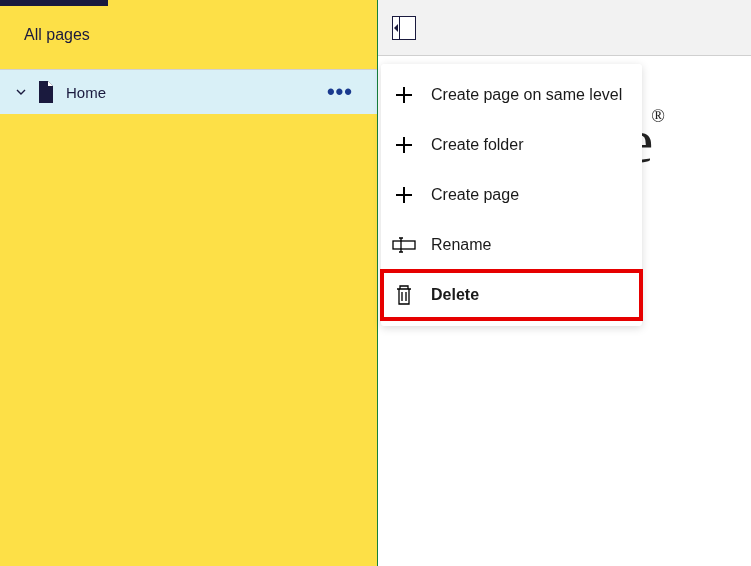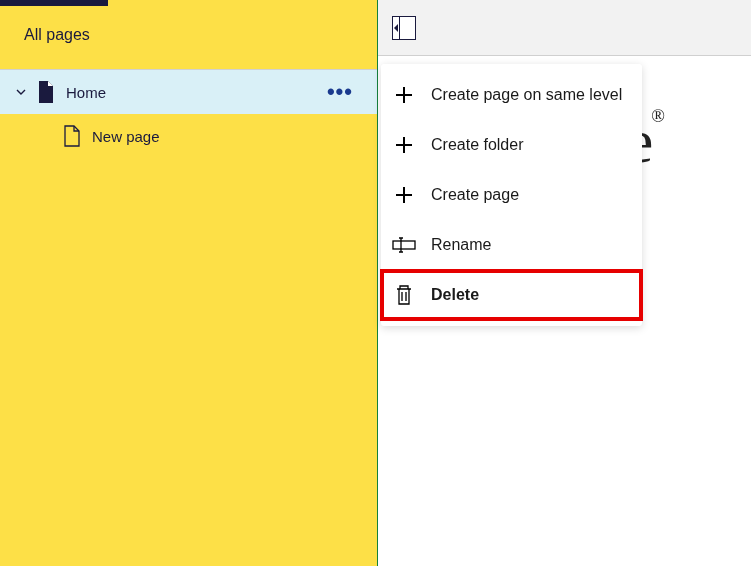--- a/index.html
+++ b/index.html
@@ -168,29 +168,20 @@
       <span class="page-icon">
         <svg width="18" height="22" viewBox="0 0 18 22">
             <path d="M2 0 H11 L16 5 V22 H2 Z" fill="#1a1a3e"></path>
             <path d="M11 0 V5 H16 Z" fill="#ffffff"></path>
           </svg>
       </span>
       <span class="label">Home</span>
       <span class="kebab">•••</span>
     </div>
 
-    <div class="tree-row child">
-      <span class="page-icon-outline">
-        <svg width="18" height="22" viewBox="0 0 18 22">
-            <path d="M2 1 H11 L16 6 V21 H2 Z" fill="none" stroke="#1a1a3e" stroke-width="1.3"></path>
-            <path d="M11 1 V6 H16" fill="none" stroke="#1a1a3e" stroke-width="1.3"></path>
-          </svg>
-      </span>
-      <span class="label">New page</span>
-    </div>
 
   </div>
 </div>
 
 <div class="main">
   <div class="main-header">
     <div class="collapse-btn">
       <div class="half-left">
         <svg width="6" height="8" viewBox="0 0 6 8">
             <path d="M5 0 L1 4 L5 8 Z" fill="#1a1a3e"></path>

